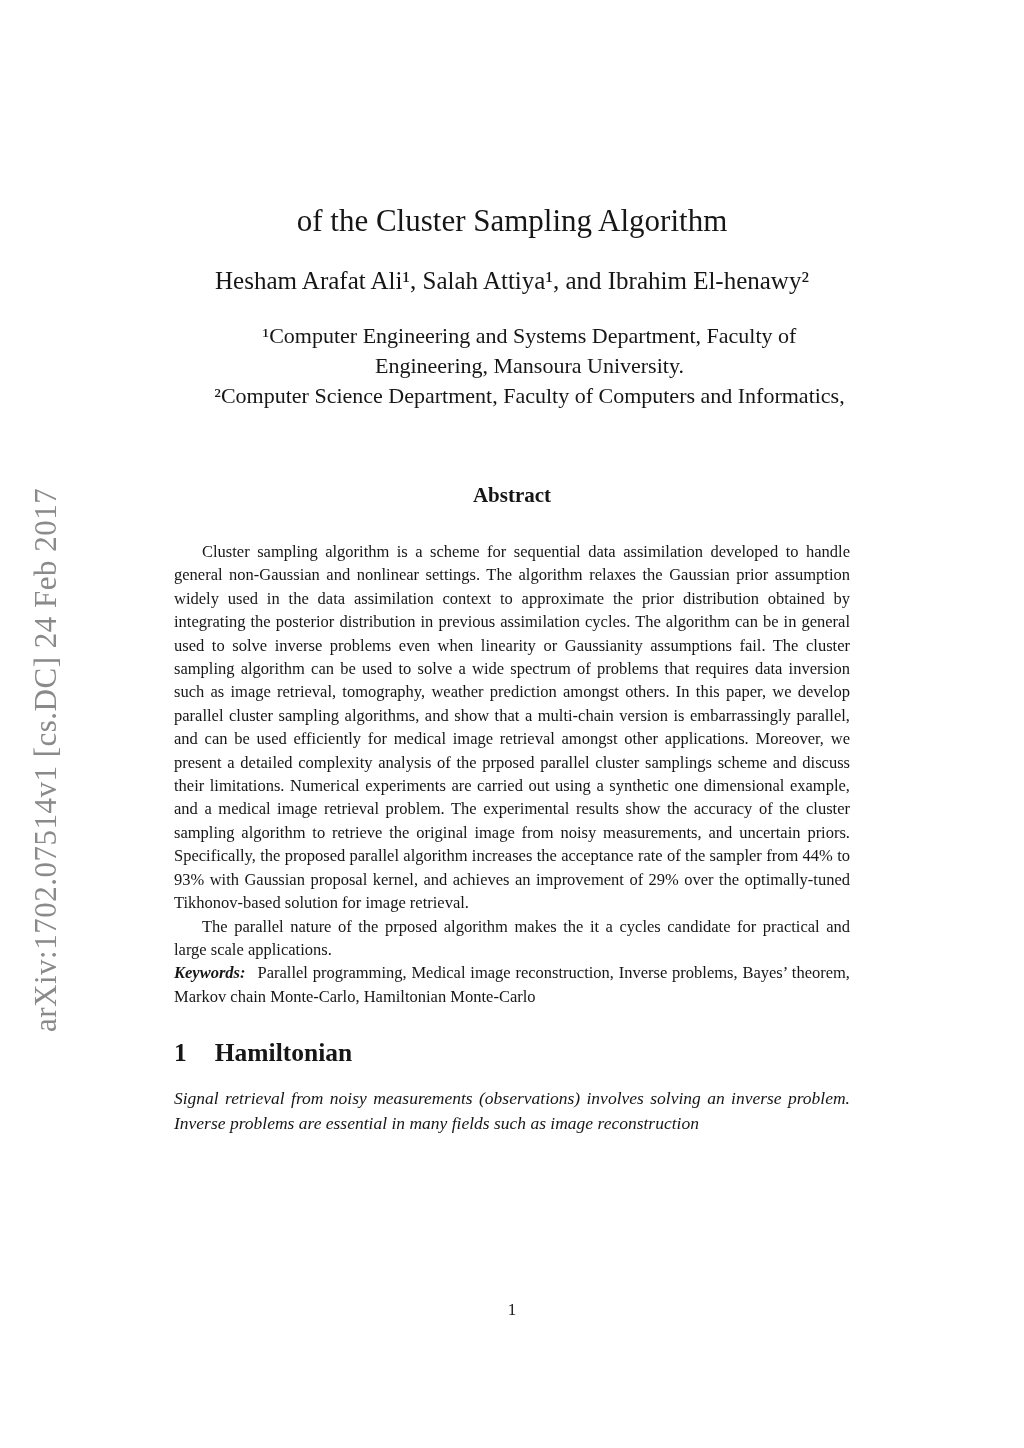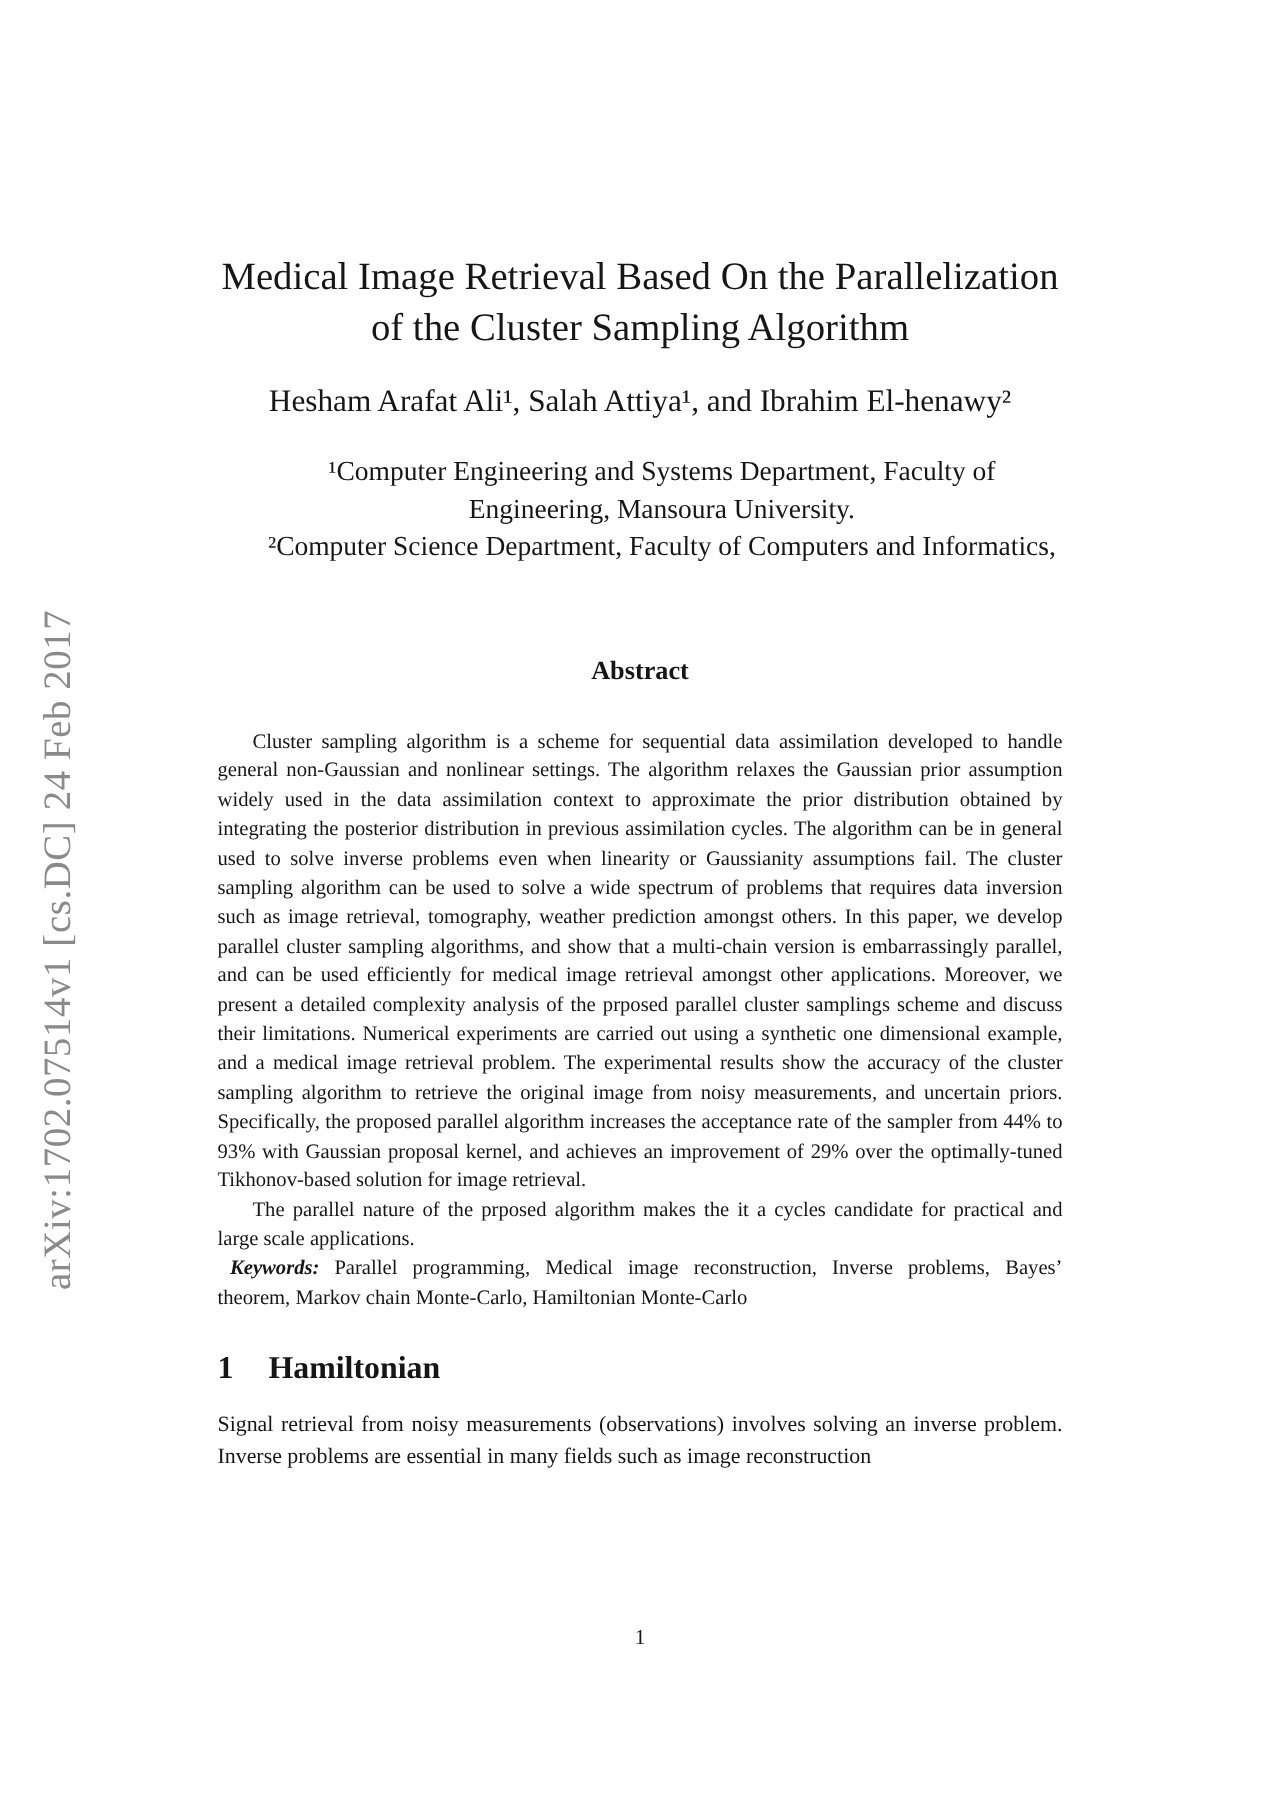--- a/index.html
+++ b/index.html
@@ -57,54 +57,53 @@
     font-size: 16.5px;
     line-height: 23.4px;
     text-align: justify;
     margin: 0;
   }
   .indent { text-indent: 28px; font-family: Liberation Serif, serif; }
   .kw {
     font-weight: bold;
     font-style: italic;
     margin-right: 12px;
-    margin-left: 10px;
   }
   .section-h {
     width: 676px;
     margin: 30px auto 0 auto;
     font-size: 25.5px;
     font-weight: bold;
   }
   .sec-num { display: inline-block; margin-right: 28px; }
   .body-p {
     width: 676px;
     margin: 18px auto 12px auto;
     font-size: 17.5px;
     line-height: 25px;
     text-align: justify;
+    font-style: italic;
   }
   .page-number {
     position: absolute;
     left: 0; right: 0;
     bottom: 128px;
     text-align: center;
     font-size: 17px;
   }
 </style>
 </head>
 <body>
 
 <div class="page">
 
   <div class="watermark">arXiv:1702.07514v1  [cs.DC]  24 Feb 2017</div>
 
   <div class="head">
     <h1 class="title">
-      <div>Medical Image Retrieval Based On the Parallelization</div>
       <div>of the Cluster Sampling Algorithm</div>
     </h1>
     <div class="authors">Hesham Arafat Ali¹, Salah Attiya¹, and Ibrahim El-henawy²</div>
     <div class="affils">
       <div>¹Computer Engineering and Systems Department, Faculty of</div>
       <div>Engineering, Mansoura University.</div>
       <div>²Computer Science Department, Faculty of Computers and Informatics,</div>
     </div>
   </div>
 

